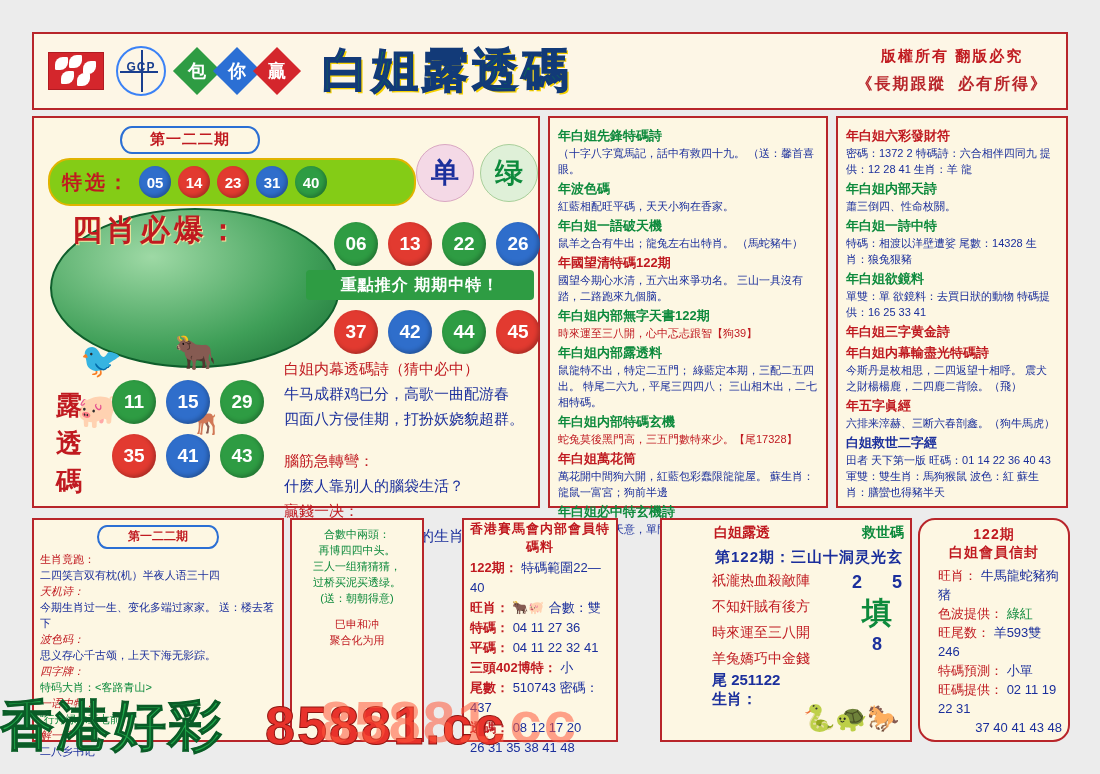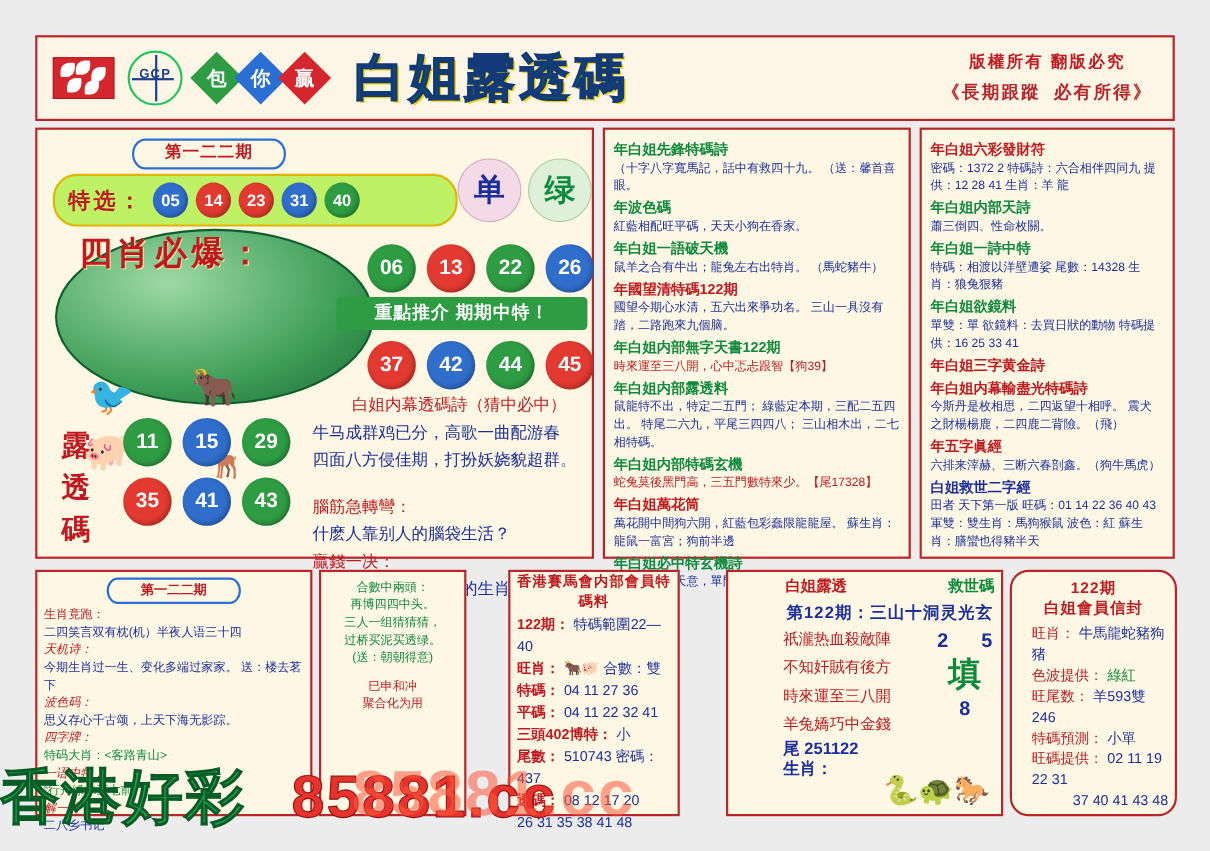--- a/index.html
+++ b/index.html
@@ -13,21 +13,21 @@
   .page{position:absolute;left:0;top:0;width:1100px;height:774px;background:#ececec;}
 
   
   .header{
     position:absolute;left:32px;top:32px;width:1036px;height:78px;
     background:#fdf6e6;border:2px solid #b8252a;box-sizing:border-box;
     display:flex;align-items:center;
   }
   .flag{width:54px;height:36px;margin-left:14px;background:#d4262c;position:relative;border:1px solid #b01b22;}
   .flag .petal{position:absolute;width:13px;height:13px;background:#fff;border-radius:60% 10% 60% 10%;}
-  .logo2{width:46px;height:46px;border-radius:50%;border:2px solid #22c55e;margin-left:12px;position:relative;background:#fdf6e6;}
+  .logo2{width:46px;height:46px;border-radius:50%;border:2px solid #3b82f6;margin-left:12px;position:relative;background:#fdf6e6;}
   .logo2:before{content:"";position:absolute;left:50%;top:2px;width:2px;height:42px;background:#1a3f8f;}
   .logo2:after{content:"";position:absolute;top:50%;left:2px;height:2px;width:38px;background:#1a3f8f;}
   .logo2 span{position:absolute;left:0;top:12px;width:100%;text-align:center;font-size:12px;color:#1a3f8f;font-weight:bold;letter-spacing:1px;}
   .diamonds{display:flex;margin-left:14px;}
   .dia{width:34px;height:34px;margin-right:6px;transform:rotate(45deg);display:flex;align-items:center;justify-content:center;}
   .dia span{transform:rotate(-45deg);font-size:18px;font-weight:bold;color:#fff;}
   .dia.g{background:#2e9c43;}
   .dia.b{background:#2b6fd4;}
   .dia.r{background:#d4262c;}
   .maintitle{
@@ -45,21 +45,21 @@
   .panelL{
     position:absolute;left:32px;top:116px;width:508px;height:392px;
     background:#fdf7e3;border:2px solid #b8252a;box-sizing:border-box;
   }
   .issue-badge{
     position:absolute;left:86px;top:8px;width:136px;height:24px;
     background:#fdf7e3;border:2px solid #2b6fd4;border-radius:12px/50%;
     color:#c01a20;font-size:15px;font-weight:bold;text-align:center;line-height:22px;letter-spacing:1px;
   }
   .tex-row{position:absolute;left:14px;top:40px;width:364px;height:44px;
-    border:2px solid #e0b400;border-radius:22px;background:#bef264;display:flex;align-items:center;}
+    border:2px solid #e0b400;border-radius:22px;background:#84cc16;display:flex;align-items:center;}
   .tex-label{font-size:20px;color:#c01a20;font-weight:bold;margin:0 8px 0 12px;letter-spacing:3px;}
   .ball{width:32px;height:32px;border-radius:50%;color:#fff;font-size:15px;font-weight:bold;
     display:inline-flex;align-items:center;justify-content:center;margin-right:7px;
     box-shadow:inset -2px -2px 4px rgba(0,0,0,.25);}
   .ball.red{background:#e23a30;}
   .ball.blue{background:#2f6ecb;}
   .ball.green{background:#2e9c43;}
   .ball.big{width:44px;height:44px;font-size:19px;margin-right:10px;}
   .dan{position:absolute;left:382px;top:26px;width:56px;height:56px;border-radius:50%;
     background:#f4d9e6;border:1px solid #d9a7c2;display:flex;align-items:center;justify-content:center;
@@ -78,21 +78,21 @@
   .lu-tou-ma{position:absolute;left:22px;top:268px;font-size:26px;font-weight:bold;color:#c01a20;line-height:38px;letter-spacing:2px;}
   .balls-r1{position:absolute;left:300px;top:104px;display:flex;}
   .balls-r2{position:absolute;left:300px;top:192px;display:flex;}
   .recommend{
     position:absolute;left:272px;top:152px;width:228px;height:30px;background:#2e9c43;
     border-radius:4px;color:#fff;font-size:16px;font-weight:bold;text-align:center;line-height:30px;letter-spacing:1px;
   }
   .balls-left1{position:absolute;left:78px;top:262px;display:flex;}
   .balls-left2{position:absolute;left:78px;top:316px;display:flex;}
   .poem{position:absolute;left:250px;top:238px;width:250px;font-size:15px;color:#1b2f9c;line-height:25px;}
-  .poem .t{color:#c01a20;margin-left:36px;}
+  .poem .t{color:#c01a20;}
   .brain{position:absolute;left:250px;top:330px;width:252px;font-size:15px;color:#c01a20;line-height:25px;}
   .brain .b2{color:#1b2f9c;}
 
   
   .panelM{
     position:absolute;left:548px;top:116px;width:280px;height:392px;
     background:#fdf7e3;border:2px solid #b8252a;box-sizing:border-box;padding:6px 8px;
   }
   .panelR{
     position:absolute;left:836px;top:116px;width:232px;height:392px;

